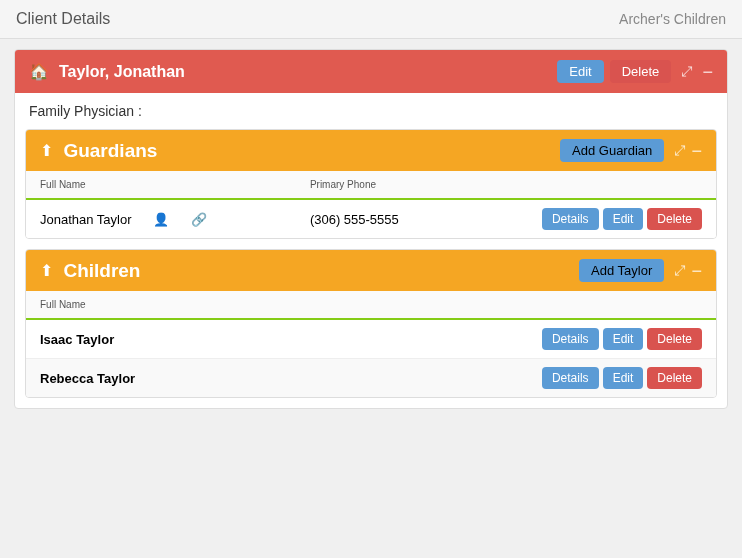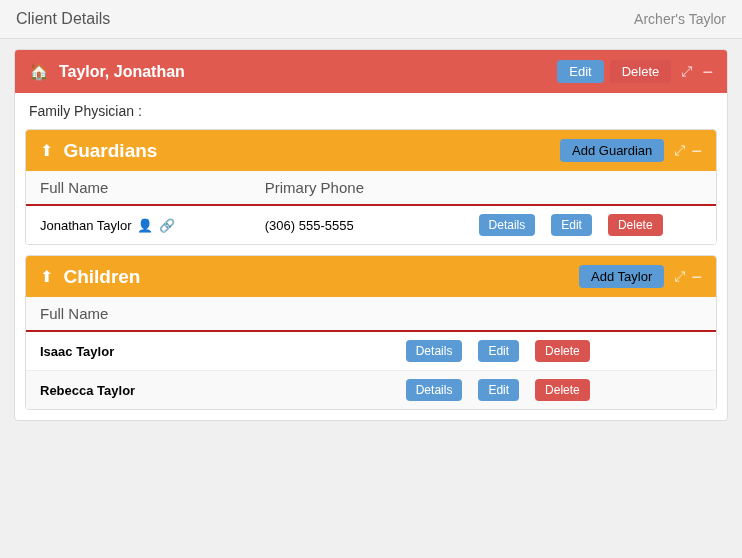--- a/index.html
+++ b/index.html
@@ -171,67 +171,67 @@
     
     .data-table {
       width: 100%;
       border-collapse: collapse;
     }
     .data-table th {
       text-align: left;
       padding: 8px 14px;
       font-weight: normal;
       color: #555;
-      border-bottom: 2px solid #b91c1c;
+      border-bottom: 2px solid #84cc16;
       background: #fafafa;
-      font-size: 15px;
+      font-size: 10px;
     }
     .data-table td {
       padding: 8px 14px;
       border-bottom: 1px solid #eee;
       vertical-align: middle;
       font-size: 13px;
     }
     .data-table tr:last-child td {
       border-bottom: none;
     }
     .data-table tbody tr:nth-child(odd) {
       background: #fff;
     }
     .data-table tbody tr:nth-child(even) {
       background: #f9f9f9;
     }
 
     .action-cell {
       display: flex;
-      gap: 16px;
-      justify-content: center;
+      gap: 4px;
+      justify-content: flex-end;
     }
 
     .person-name-cell {
       display: flex;
       align-items: center;
-      gap: 6px;
+      gap: 22px;
     }
     .person-icon {
       color: #888;
       font-size: 13px;
     }
 
     
     .header-person-icon {
       font-size: 16px;
     }
   </style>
 </head>
 <body>
 
 <div class="top-bar">
   <span class="top-bar-title">Client Details</span>
-  <span class="top-bar-brand">Archer's Taylor</span>
+  <span class="top-bar-brand">Archer's Children</span>
 </div>
 
 <div class="main-content">
 
   <div class="client-card">
 
     <div class="client-header">
       <span class="header-person-icon">🏠</span>
       <span class="client-header-name">Taylor, Jonathan</span>
       <div class="client-header-controls">

